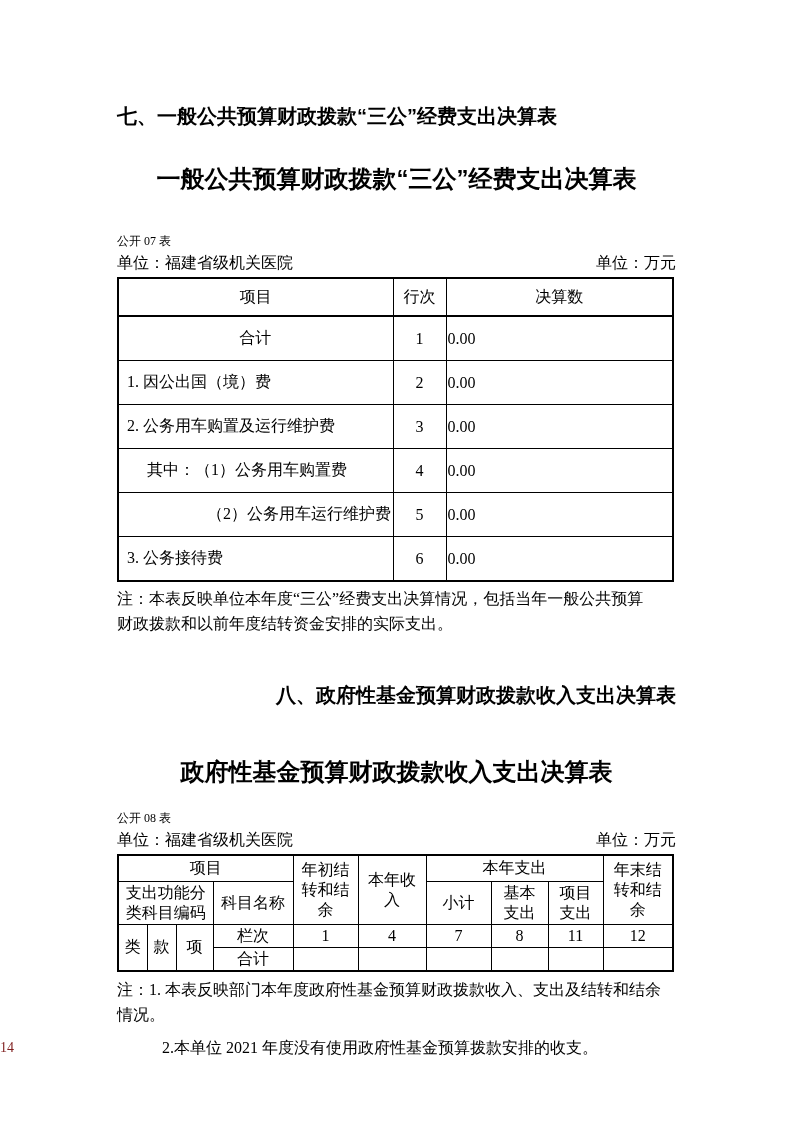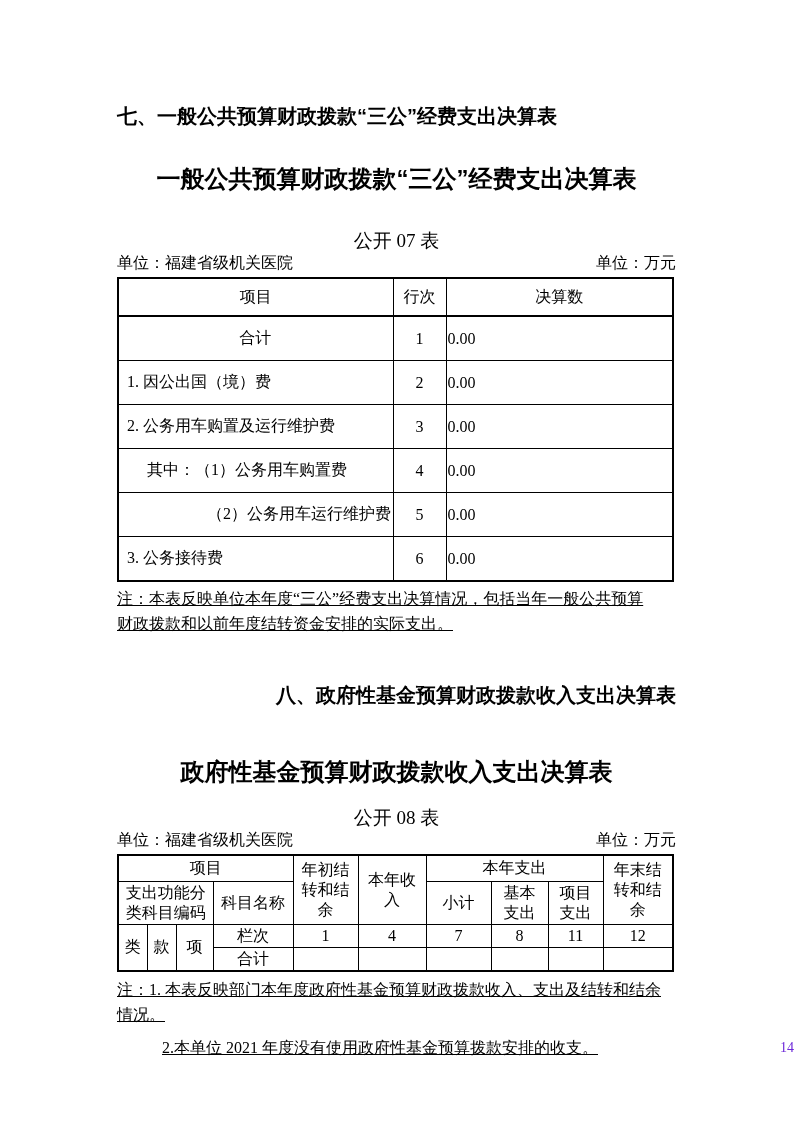--- a/index.html
+++ b/index.html
@@ -24,21 +24,21 @@
   .h8{margin-top:46px;text-align:right;}
   .big-title{
     margin:0;
     font-family:"Liberation Sans","DejaVu Sans",sans-serif;
     font-weight:bold;font-size:24px;line-height:31px;
     text-align:center;
   }
   .t1-title{margin-top:34px;}
   .t2-title{margin-top:48px;}
 
-  .form-no{margin-top:36px;text-align:center;font-size:19px;line-height:22px;}
+  .form-no{margin-top:36px;text-align:left;font-size:12px;line-height:22px;}
   .form-no.second{margin-top:20px;}
   .unit-row{display:flex;justify-content:space-between;font-size:16px;line-height:22px;}
 
   table{border-collapse:collapse;table-layout:fixed;width:462px;margin-top:3px;}
   td,th{border:1px solid #000;font-size:16px;font-weight:normal;overflow:hidden;}
   table.t1{border:2px solid #000;}
   table.t2{border:2px solid #000;}
 
   
   .t1 th{height:34px;text-align:center;border-bottom:2px solid #000;}
@@ -51,29 +51,29 @@
   .t1 .c-val{padding-right:10px;}
 
   
   .t2 td{text-align:center;vertical-align:middle;line-height:20px;padding:1px 2px;}
   .t2 .pre{white-space:pre-line;}
   .t2 .r1{height:26px;}
   .t2 .r2{height:40px;}
   .t2 .r3{height:21px;}
   .t2 .r4{height:21px;}
 
-  .note{font-size:16px;line-height:25px;margin:0;text-decoration:underline;}
+  .note{font-size:16px;line-height:25px;margin:0;}
   .note1{margin-top:4px;width:534px;}
   .note2{margin-top:5px;width:559px;}
   .note2 .cont{margin:0;}
   .note2 .para2{margin:8px;text-indent:37px;}
 
   .page-num{
     position:absolute;left:0;top:1040px;width:794px;
-    text-align:right;font-size:14px;color:#6d28d9;
+    text-align:left;font-size:14px;color:#7f1d1d;
     font-family:"Liberation Serif","DejaVu Serif",serif;
   }
 </style>
 </head>
 <body>
 
 <div class="page">
   <div class="content">
 
     <h2 class="sec-heading h7">七、一般公共预算财政拨款“三公”经费支出决算表</h2>

